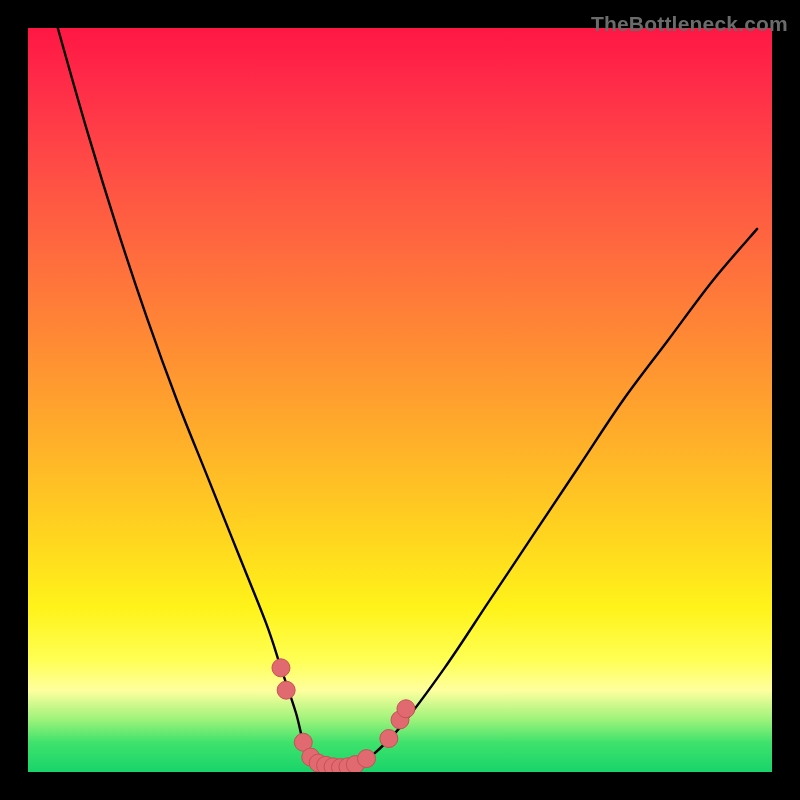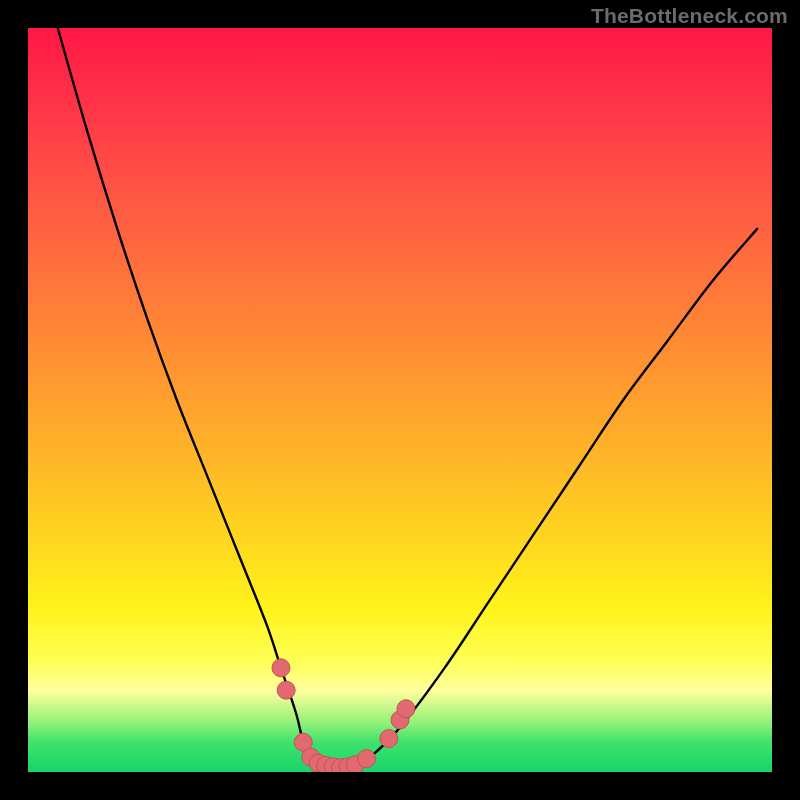--- a/index.html
+++ b/index.html
@@ -46,21 +46,21 @@
     );
   }
   .curve {
     position: absolute;
     inset: 0;
     width: 100%;
     height: 100%;
   }
   .watermark {
     position: absolute;
-    top: 4px;
+    top: 12px;
     right: 12px;
     color: #6b6b6b;
     font-size: 21px;
     font-weight: 600;
     letter-spacing: 0.2px;
     user-select: none;
   }
 </style>
 </head>
 <body>

